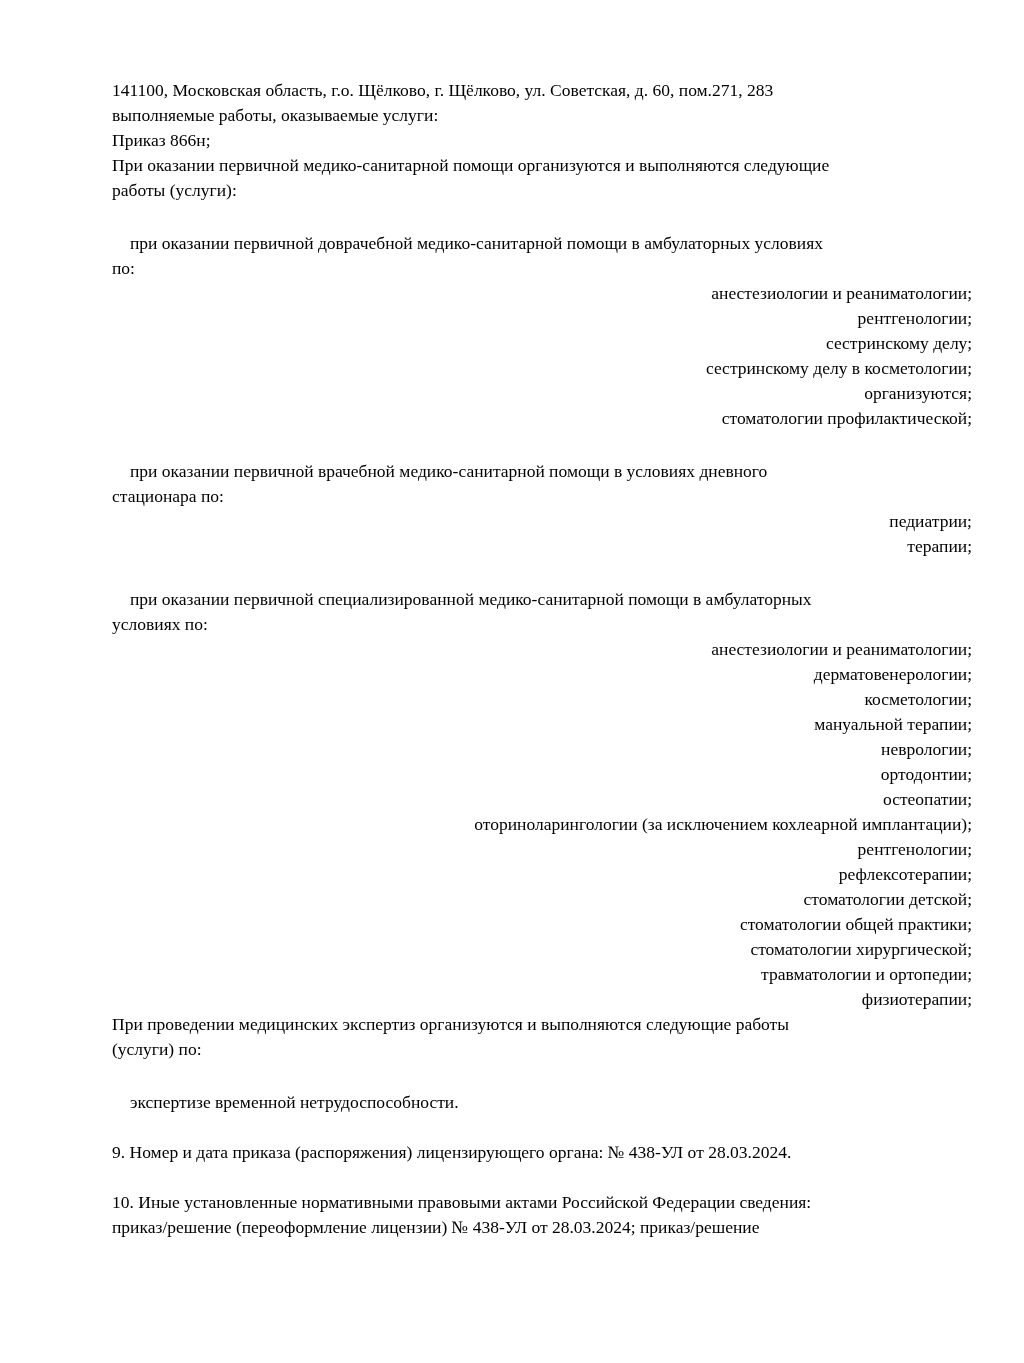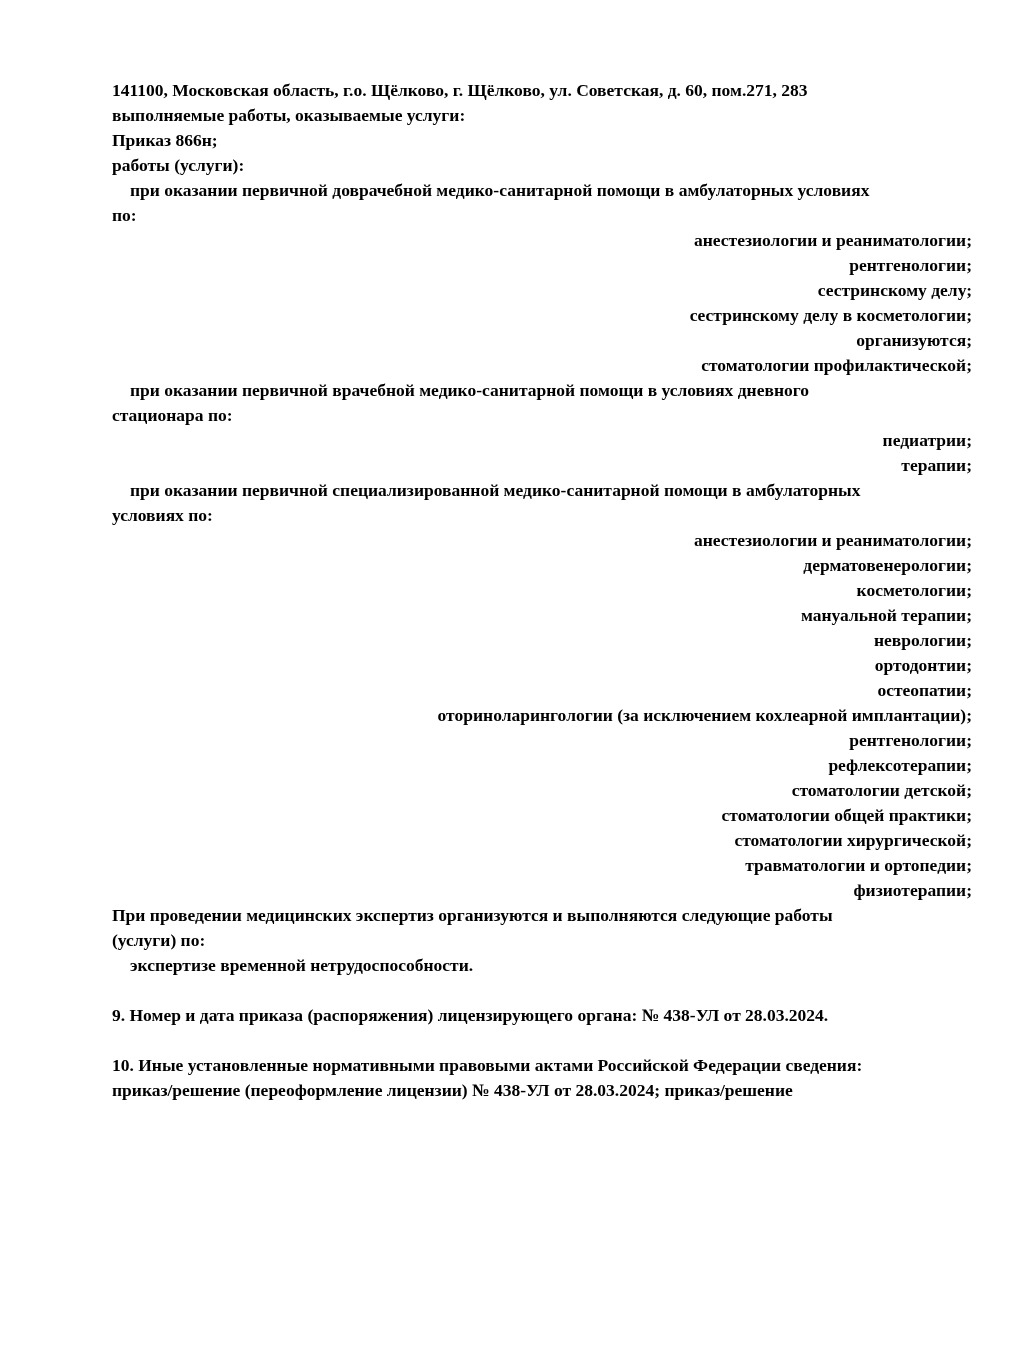--- a/index.html
+++ b/index.html
@@ -16,38 +16,39 @@
   }
   .doc {
     position: absolute;
     left: 112px;
     top: 78px;
     width: 860px;
     font-family: "Liberation Serif", "DejaVu Serif", serif;
     font-size: 17.5px;
     line-height: 25px;
     color: #000000;
-    font-weight: 700;
+    font-weight: 400;
   }
   .line {
     white-space: pre;
     min-height: 25px;
   }
   .indent-0 { padding-left: 0; }
-  .indent-1 { padding-left: 18px; }
+  .indent-1 { padding-left: 18px; margin-top: 28px; }
   .indent-2 { padding-left: 31px; text-align: right; }
 </style>
 </head>
 <body>
 
 <div class="page">
   <div class="doc">
       <div class="line indent-0">141100, Московская область, г.о. Щёлково, г. Щёлково, ул. Советская, д. 60, пом.271, 283</div>
       <div class="line indent-0">выполняемые работы, оказываемые услуги:</div>
       <div class="line indent-0">Приказ 866н;</div>
+      <div class="line indent-0">При оказании первичной медико-санитарной помощи организуются и выполняются следующие</div>
       <div class="line indent-0">работы (услуги):</div>
       <div class="line indent-1">при оказании первичной доврачебной медико-санитарной помощи в амбулаторных условиях</div>
       <div class="line indent-0">по:</div>
       <div class="line indent-2">анестезиологии и реаниматологии;</div>
       <div class="line indent-2">рентгенологии;</div>
       <div class="line indent-2">сестринскому делу;</div>
       <div class="line indent-2">сестринскому делу в косметологии;</div>
       <div class="line indent-2">организуются;</div>
       <div class="line indent-2">стоматологии профилактической;</div>
       <div class="line indent-1">при оказании первичной врачебной медико-санитарной помощи в условиях дневного</div>

